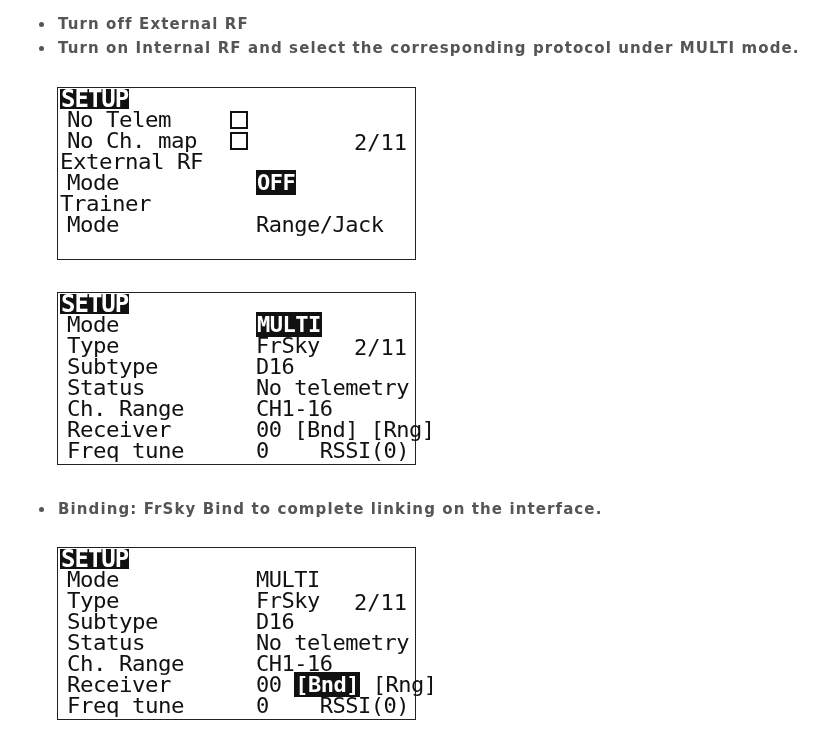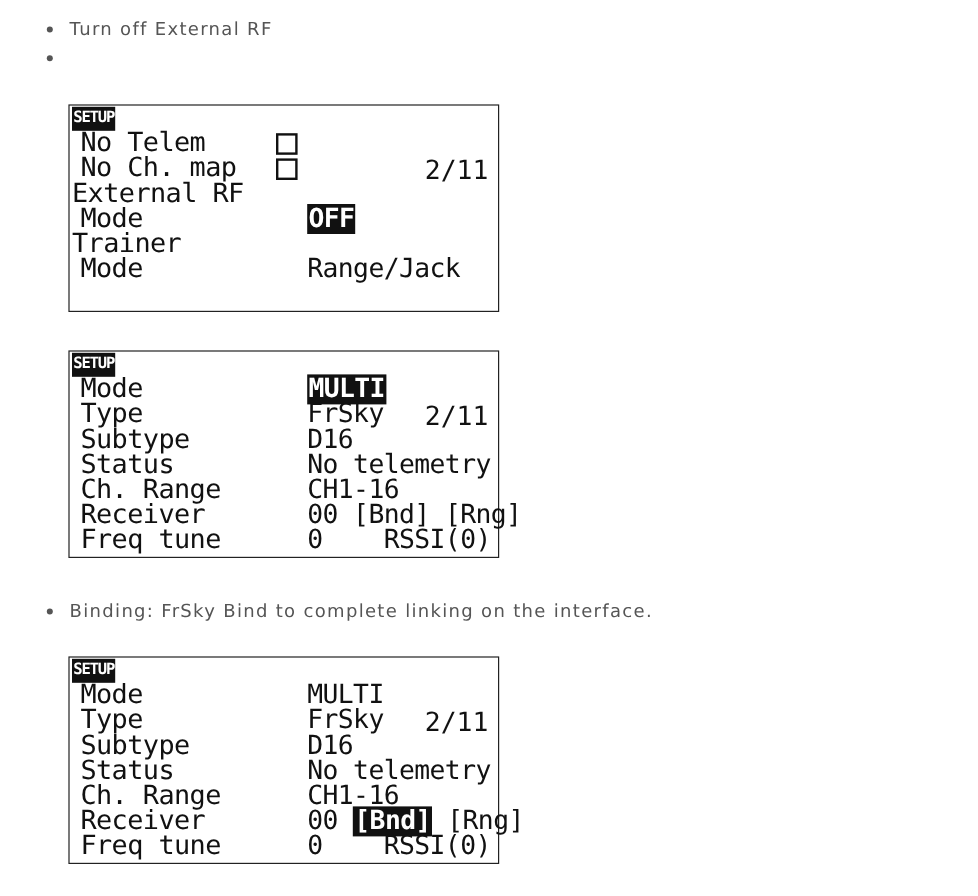--- a/index.html
+++ b/index.html
@@ -1,56 +1,57 @@
 <!DOCTYPE html>
 <html><head>
   <meta charset="utf-8">
   <style>
     html, body { margin: 0; padding: 0; background: #ffffff; }
     body { width: 815px; height: 747px; position: relative; overflow: hidden; }
     .bullet-list { position: absolute; left: 0; margin: 0; padding: 0; list-style: none; }
     .bullet-item {
       position: relative; padding-left: 58px;
       font-family: "DejaVu Sans", sans-serif; font-size: 15px; letter-spacing: 1.1px;
-      color: #555555; line-height: 24px; height: 24px; white-space: nowrap;
+      color: #555555; line-height: 24px; height: 24px; white-space: nowrap; font-weight: bold;
     }
     .bullet-dot {
       position: absolute; left: 39px; top: 10px; width: 5px; height: 5px;
       border-radius: 50%; background: #555555;
     }
     .lcd {
       position: absolute; left: 57px; width: 357px;
       border: 1.5px solid #222; background: #fff;
       font-family: "DejaVu Sans Mono", monospace; color: #111;
     }
     .lcd-row { position: relative; height: 21px; line-height: 21px; font-size: 22px; white-space: pre; }
     .lcd-label { position: absolute; left: 2px; top: 0; letter-spacing: -0.5px; transform: scaleX(1.02); transform-origin: left; }
     .lcd-label.indent { left: 9px; }
     .lcd-value { position: absolute; left: 170px; top: 0; letter-spacing: -0.5px; padding-left: 28px; }
     .lcd-title {
       position: absolute; left: 2px; top: 1px; background: #111; color: #fff;
-      padding: 0 1px; height: 20px; line-height: 20px; font-weight: bold; font-size: 13px; letter-spacing: -1px;
+      padding: 0 1px; height: 20px; line-height: 20px; font-weight: bold; font-size: 24px; letter-spacing: -1px;
     }
     .lcd-page { position: absolute; right: 8px; top: 0; margin-top: 44px; }
     .inv { background: #111; color: #fff; padding: 0 1px; font-weight: bold; }
     .checkbox {
       position: absolute; left: 172px; top: 2px; width: 14px; height: 14px;
       border: 2.5px solid #111; box-sizing: content-box;
     }
   </style>
 </head>
 <body>
 
 <ul class="bullet-list" style="top:12px;">
   <li class="bullet-item">
     <span class="bullet-dot"></span>
     <span>Turn off External RF</span>
   </li>
   <li class="bullet-item">
     <span class="bullet-dot"></span>
+    <span>Turn on Internal RF and select the corresponding protocol under MULTI mode.</span>
   </li>
 </ul>
 
 <div class="lcd" style="top:87px; height:171px;">
   <div class="lcd-row">
     <span class="lcd-title">SETUP</span>
     <span class="lcd-page">2/11</span>
   </div>
   <div class="lcd-row">
     <span class="lcd-label indent">No Telem</span>

